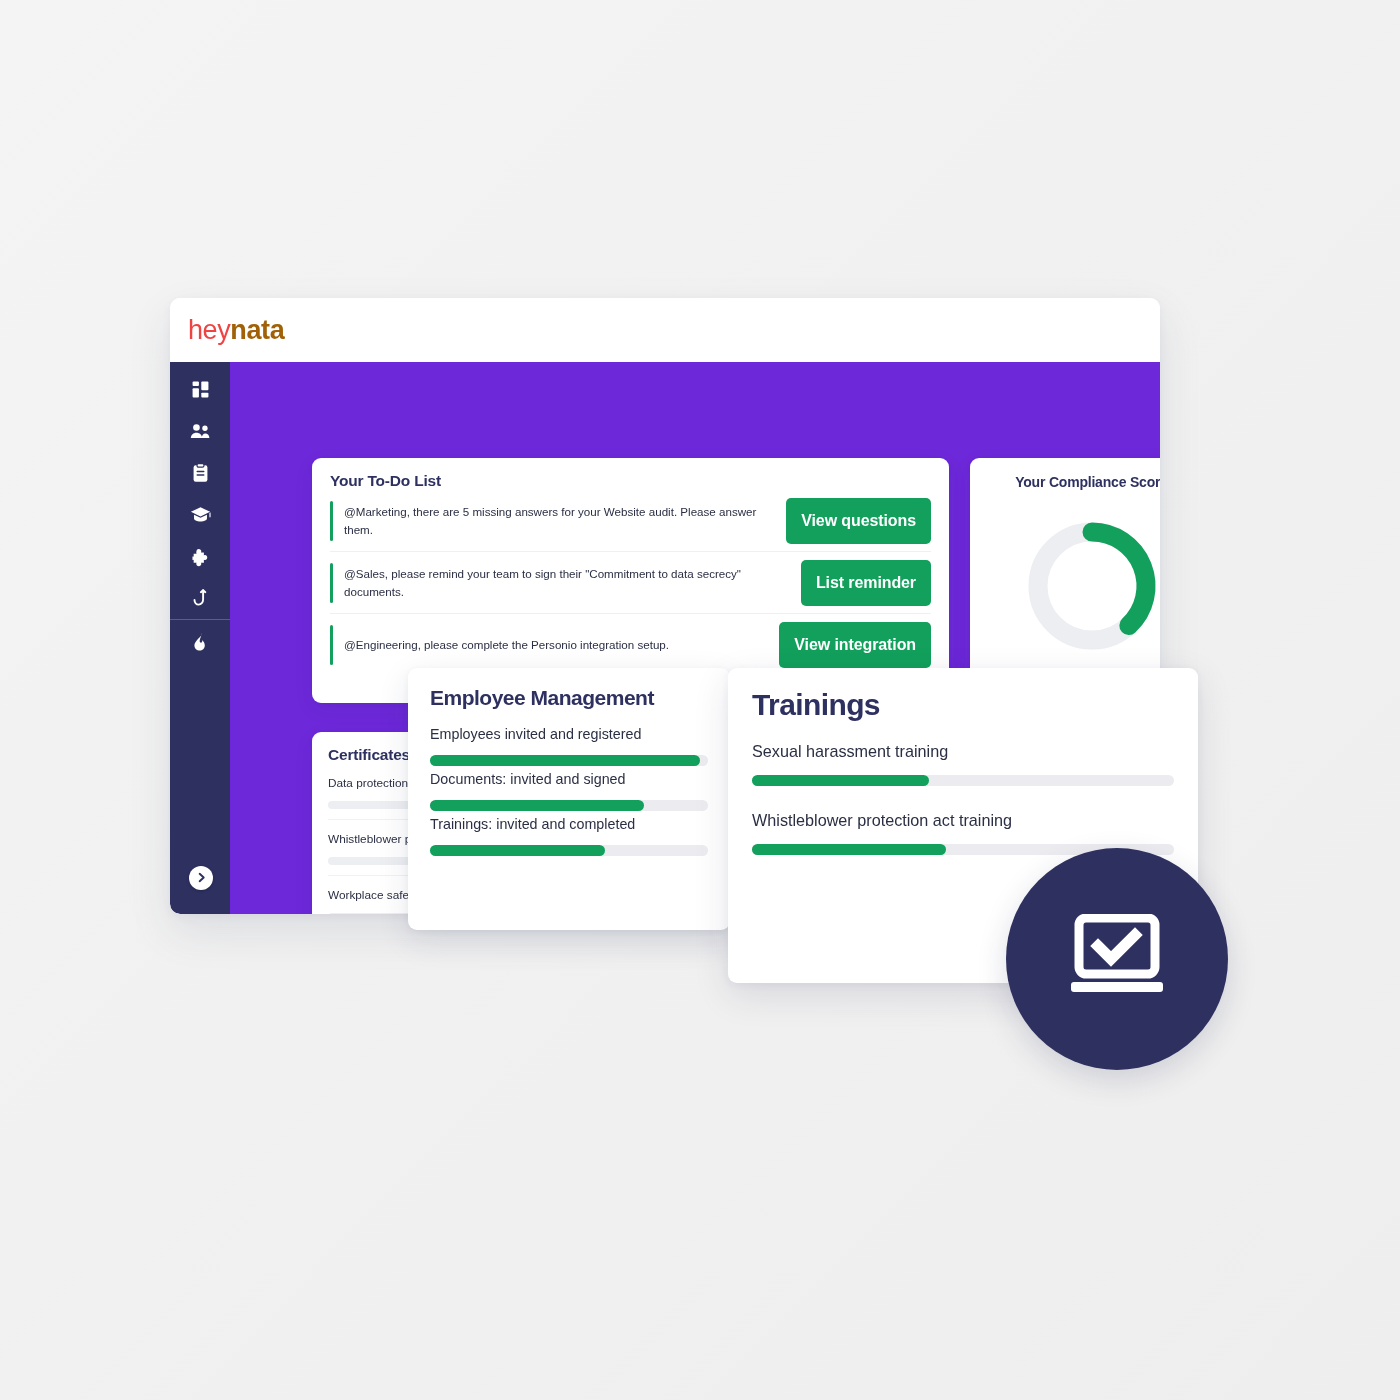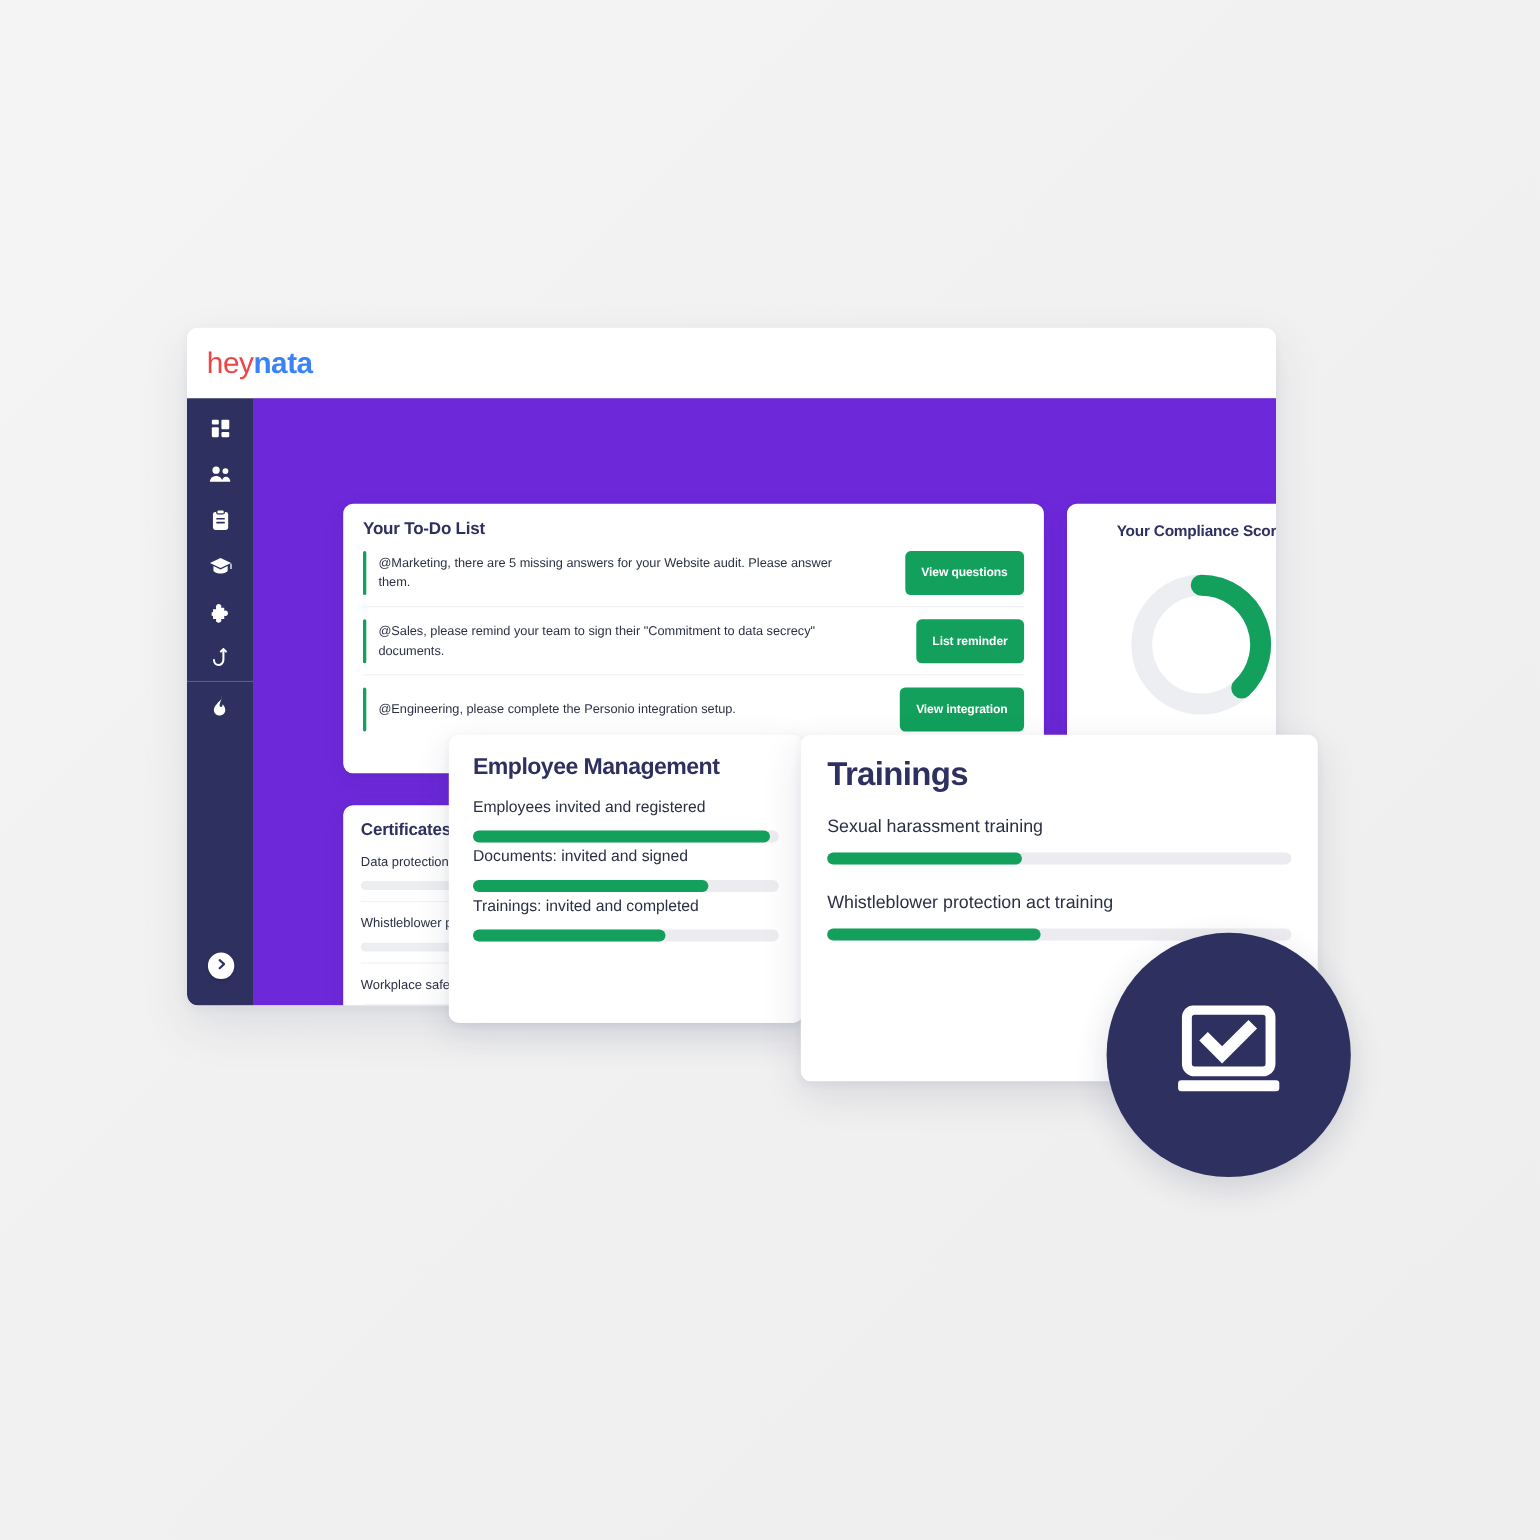--- a/index.html
+++ b/index.html
@@ -43,21 +43,21 @@
   }
 
   .logo {
     font-size: 27px;
     letter-spacing: -.4px;
     font-weight: 400;
     line-height: 1;
     white-space: nowrap;
   }
   .logo .hey { color: #ef4444; }
-  .logo .nata { color: #3b82f6; font-weight: 700; text-align: center; }
+  .logo .nata { color: #a16207; font-weight: 700; text-align: center; }
 
   
   #sidebar {
     position: absolute;
     left: 0; top: 64px;
     width: 60px; height: 552px;
     background: #2e3160;
     border-radius: 0 0 0 10px;
   }
   #sidebar .sb-divider {
@@ -140,21 +140,21 @@
   }
   .todo-text {
     color: #2b2f44;
     font-size: 11.6px;
     line-height: 1.55;
     max-width: 420px;
   }
   .btn-green {
     background: #12a05c;
     color: #ffffff;
-    font-size: 11px;
+    font-size: 16px;
     font-weight: 700;
     border: none;
     border-radius: 5px;
     padding: 14px 15px;
     white-space: nowrap;
     cursor: pointer;
     letter-spacing: -.1px;
     font-family: "Liberation Sans", sans-serif;
   }
 

